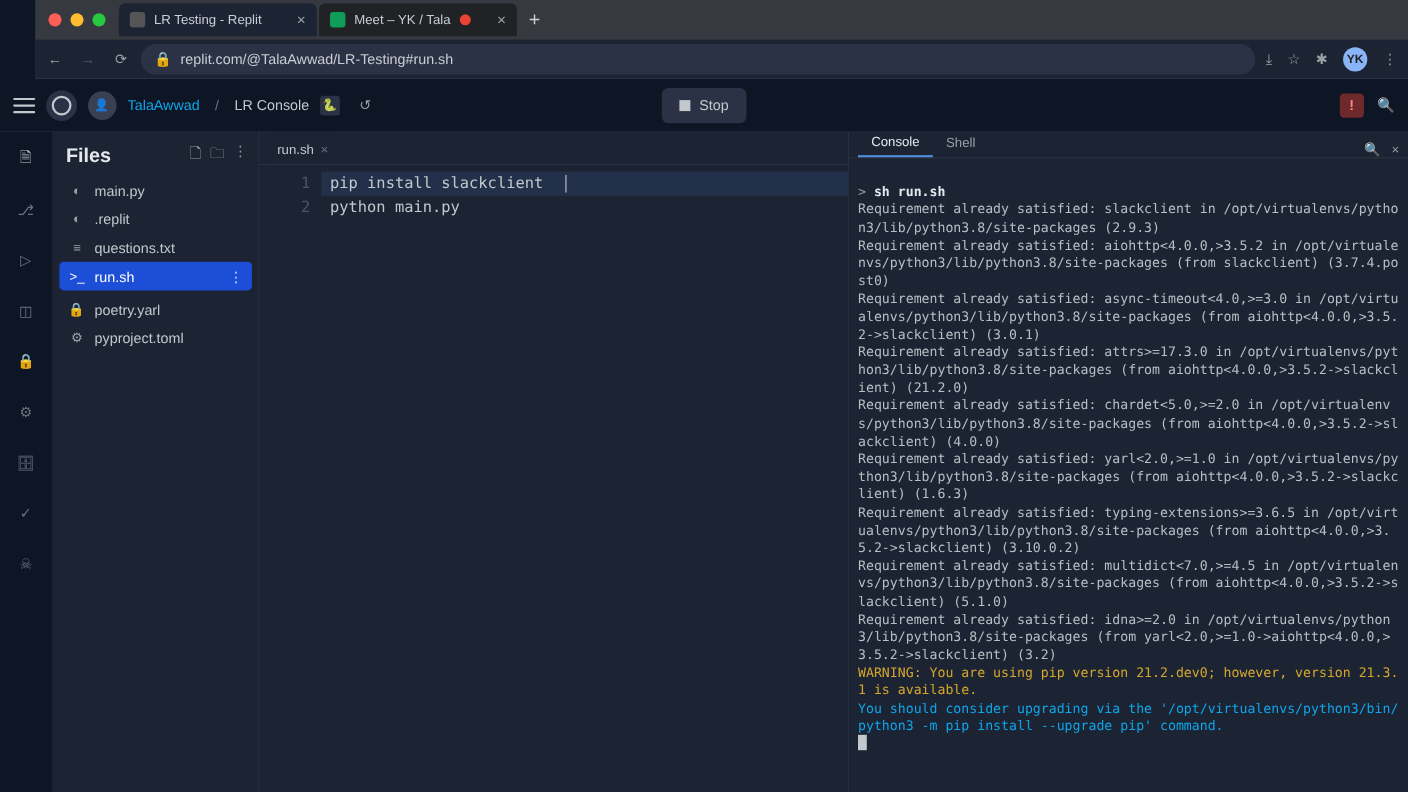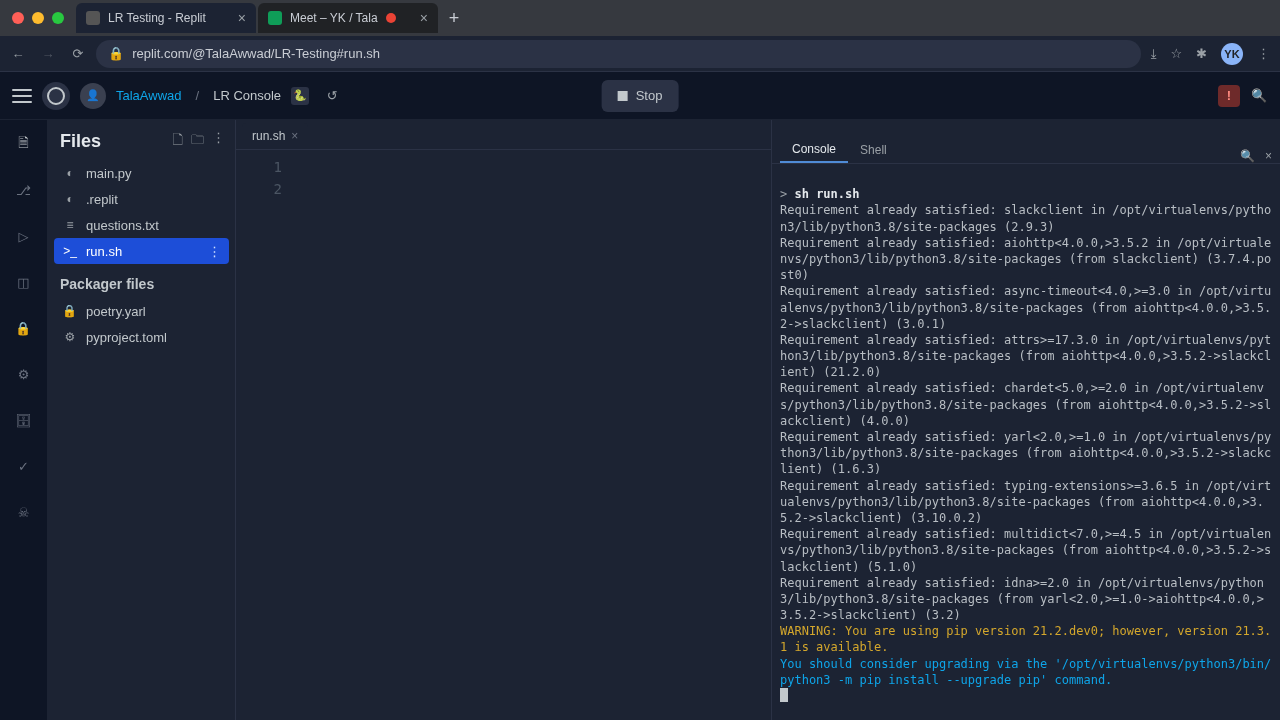--- a/index.html
+++ b/index.html
@@ -4,21 +4,21 @@
 <style>
 * { margin: 0; padding: 0; box-sizing: border-box; }
 body {
   font-family: -apple-system, BlinkMacSystemFont, "Segoe UI", sans-serif;
   background: #0e1525;
   color: #c2c8cc;
   width: 1280px; height: 720px; overflow: hidden;
   font-size: 13px;
 }
 
-.browser-chrome { background: #36393f; }
+.browser-chrome { background: #36393f; margin-left: 32px; }
 .traffic-row { height: 36px; display: flex; align-items: center; }
 .traffic-lights { display: flex; gap: 8px; padding: 0 12px; }
 .tl { width: 12px; height: 12px; border-radius: 50%; }
 .tl.red { background: #ff5f57; }
 .tl.yel { background: #febc2e; }
 .tl.grn { background: #28c840; }
 .tabs-row { display: flex; align-items: center; gap: 2px; flex: 1; height: 36px; }
 .browser-tab {
   display: flex; align-items: center; gap: 8px;
   background: #202225; color: #c9cdd4;
@@ -103,21 +103,21 @@
 .editor-tab .x{color:#6b7280;cursor:pointer;}
 .code-area { flex:1; display:flex; font-family: ui-monospace, Menlo, Consolas, monospace; font-size:14px; background:#1c2333; position:relative;}
 .gutter { width:56px; text-align:right; padding:6px 10px 0 0; color:#4b5563; background:#1c2333; user-select:none;}
 .gutter div{height:22px; line-height:22px;}
 .code-lines { padding:6px 0 0 8px; }
 .code-lines .line{height:22px; line-height:22px; white-space:pre;}
 .code-lines .line.hl{ background:#23304a; margin-left:-8px; padding-left:8px; width: calc(100% + 8px);}
 .cursor { display:inline-block; width:1px; height:16px; background:#c2c8cc; vertical-align:middle; margin-left:20px;}
 
 .console-pane { width:508px; display:flex; flex-direction:column; background:#1c2333;}
-.console-tabs { height:44px; display:flex; align-items:flex-end; border-bottom:1px solid #2b3245; padding-left:8px;}
+.console-tabs { height:24px; display:flex; align-items:flex-end; border-bottom:1px solid #2b3245; padding-left:8px;}
 .ctab { height:26px; padding:0 12px; display:flex; align-items:center; font-size:12px; color:#9aa0a6; cursor:pointer;}
 .ctab.active { color:#e4e8ec; border-bottom:2px solid #4f8bd6;}
 .console-body {
   flex:1; overflow:auto; padding:6px 8px;
   font-family: ui-monospace, Menlo, Consolas, monospace; font-size:12px; line-height:1.35;
   color:#b8bec4; white-space:pre-wrap; word-break:break-all;
   position:relative;
 }
 .console-body .prompt { color:#9aa0a6;}
 .console-body .cmd { color:#e4e8ec; font-weight:600;}
@@ -230,21 +230,20 @@
       <div class="file-row">
         <span class="ficon">≡</span>
         <span>questions.txt</span>
       </div>
       <div class="file-row selected">
         <span class="ficon">&gt;_</span>
         <span>run.sh</span>
         <span class="more">⋮</span>
       </div>
     </div>
-    <div class="section-label">Packager files</div>
     <div class="file-list">
       <div class="file-row">
         <span class="ficon">🔒</span>
         <span>poetry.yarl</span>
       </div>
       <div class="file-row">
         <span class="ficon">⚙</span>
         <span>pyproject.toml</span>
       </div>
     </div>
@@ -254,20 +253,24 @@
     <div class="editor-tabs">
       <div class="editor-tab">
         <span>run.sh</span>
         <span class="x">×</span>
       </div>
     </div>
     <div class="code-area">
       <div class="gutter">
         <div>1</div>
         <div>2</div>
+      </div>
+      <div class="code-lines" style="flex:1">
+        <div class="line hl"><span>pip install slackclient</span><span class="cursor"></span></div>
+        <div class="line">python main.py</div>
       </div>
     </div>
   </div>
 
   <div class="console-pane">
     <div class="console-head-row">
       <div class="console-tabs" style="flex:1">
         <div class="ctab active">Console</div>
         <div class="ctab">Shell</div>
         <div class="console-top-icons">

